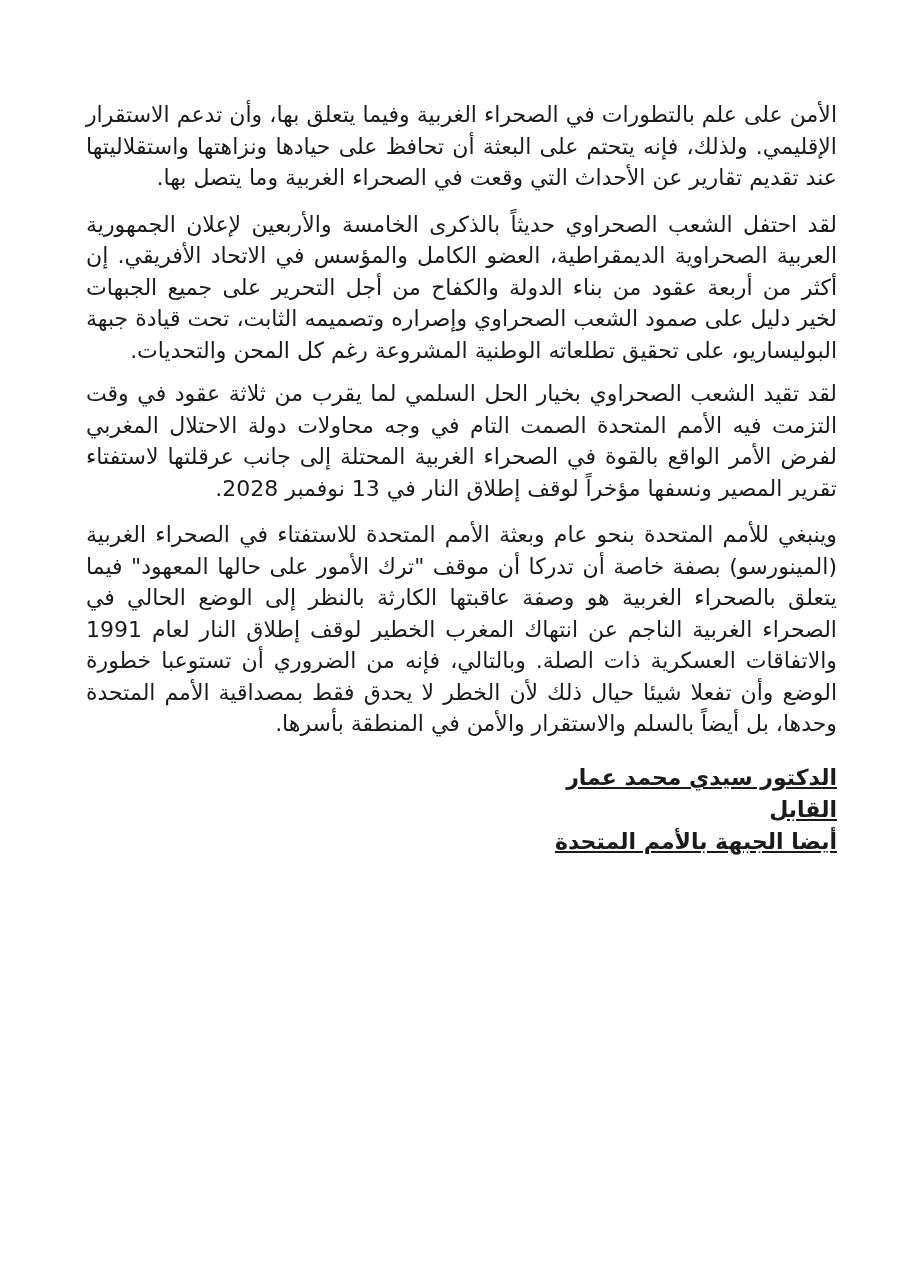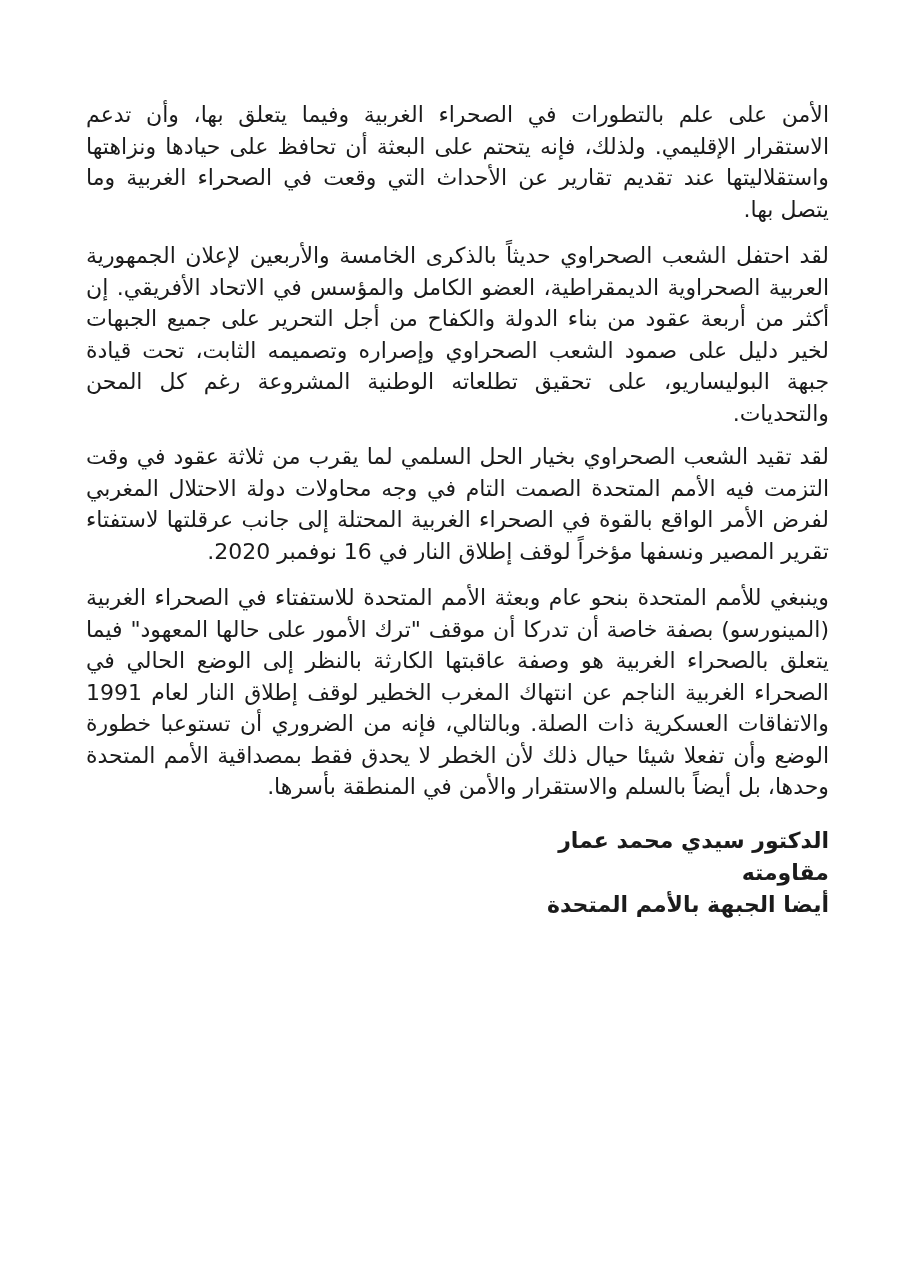--- a/index.html
+++ b/index.html
@@ -11,21 +11,21 @@
     position: relative;
     width: 905px;
     height: 1280px;
     background: #ffffff;
     overflow: hidden;
   }
   .letter-body {
     position: absolute;
     top: 0;
     left: 0;
-    right: 8px;
+    right: 0;
     padding: 99px 68px 0 86px;
     direction: rtl;
     unicode-bidi: embed;
     font-family: "DejaVu Sans", sans-serif;
     font-size: 22px;
     line-height: 31.5px;
     color: #1b1b1b;
     text-align: justify;
   }
   .para {
@@ -37,41 +37,42 @@
     margin-top: 0;
   }
   .para.no-gap {
     margin-bottom: 12px;
   }
   .signature-block {
     margin-top: 22px;
     font-weight: bold;
     line-height: 32px;
     text-align: right;
+    text-decoration: underline;
   }
   .signature-line {
     display: block;
   }
 </style>
 </head>
 <body>
 
 <div class="page">
   <div class="letter-body">
 
     <p class="para">الأمن على علم بالتطورات في الصحراء الغربية وفيما يتعلق بها، وأن تدعم الاستقرار الإقليمي. ولذلك، فإنه يتحتم على البعثة أن تحافظ على حيادها ونزاهتها واستقلاليتها عند تقديم تقارير عن الأحداث التي وقعت في الصحراء الغربية وما يتصل بها.</p>
 
     <div>
       <p class="para no-gap">لقد احتفل الشعب الصحراوي حديثاً بالذكرى الخامسة والأربعين لإعلان الجمهورية العربية الصحراوية الديمقراطية، العضو الكامل والمؤسس في الاتحاد الأفريقي. إن أكثر من أربعة عقود من بناء الدولة والكفاح من أجل التحرير على جميع الجبهات لخير دليل على صمود الشعب الصحراوي وإصراره وتصميمه الثابت، تحت قيادة جبهة البوليساريو، على تحقيق تطلعاته الوطنية المشروعة رغم كل المحن والتحديات.</p>
-      <p class="para joined-top">لقد تقيد الشعب الصحراوي بخيار الحل السلمي لما يقرب من ثلاثة عقود في وقت التزمت فيه الأمم المتحدة الصمت التام في وجه محاولات دولة الاحتلال المغربي لفرض الأمر الواقع بالقوة في الصحراء الغربية المحتلة إلى جانب عرقلتها لاستفتاء تقرير المصير ونسفها مؤخراً لوقف إطلاق النار في 16 نوفمبر 2020.</p>
+      <p class="para joined-top">لقد تقيد الشعب الصحراوي بخيار الحل السلمي لما يقرب من ثلاثة عقود في وقت التزمت فيه الأمم المتحدة الصمت التام في وجه محاولات دولة الاحتلال المغربي لفرض الأمر الواقع بالقوة في الصحراء الغربية المحتلة إلى جانب عرقلتها لاستفتاء تقرير المصير ونسفها مؤخراً لوقف إطلاق النار في 13 نوفمبر 2028.</p>
     </div>
 
 
     <p class="para">وينبغي للأمم المتحدة بنحو عام وبعثة الأمم المتحدة للاستفتاء في الصحراء الغربية (المينورسو) بصفة خاصة أن تدركا أن موقف "ترك الأمور على حالها المعهود" فيما يتعلق بالصحراء الغربية هو وصفة عاقبتها الكارثة بالنظر إلى الوضع الحالي في الصحراء الغربية الناجم عن انتهاك المغرب الخطير لوقف إطلاق النار لعام 1991 والاتفاقات العسكرية ذات الصلة. وبالتالي، فإنه من الضروري أن تستوعبا خطورة الوضع وأن تفعلا شيئا حيال ذلك لأن الخطر لا يحدق فقط بمصداقية الأمم المتحدة وحدها، بل أيضاً بالسلم والاستقرار والأمن في المنطقة بأسرها.</p>
 
     <div class="signature-block">
       <span class="signature-line">الدكتور سيدي محمد عمار</span>
-      <span class="signature-line">مقاومته</span>
+      <span class="signature-line">القابل</span>
       <span class="signature-line">أيضا الجبهة بالأمم المتحدة</span>
     </div>
 
   </div>
 </div>
 
 </body></html>

